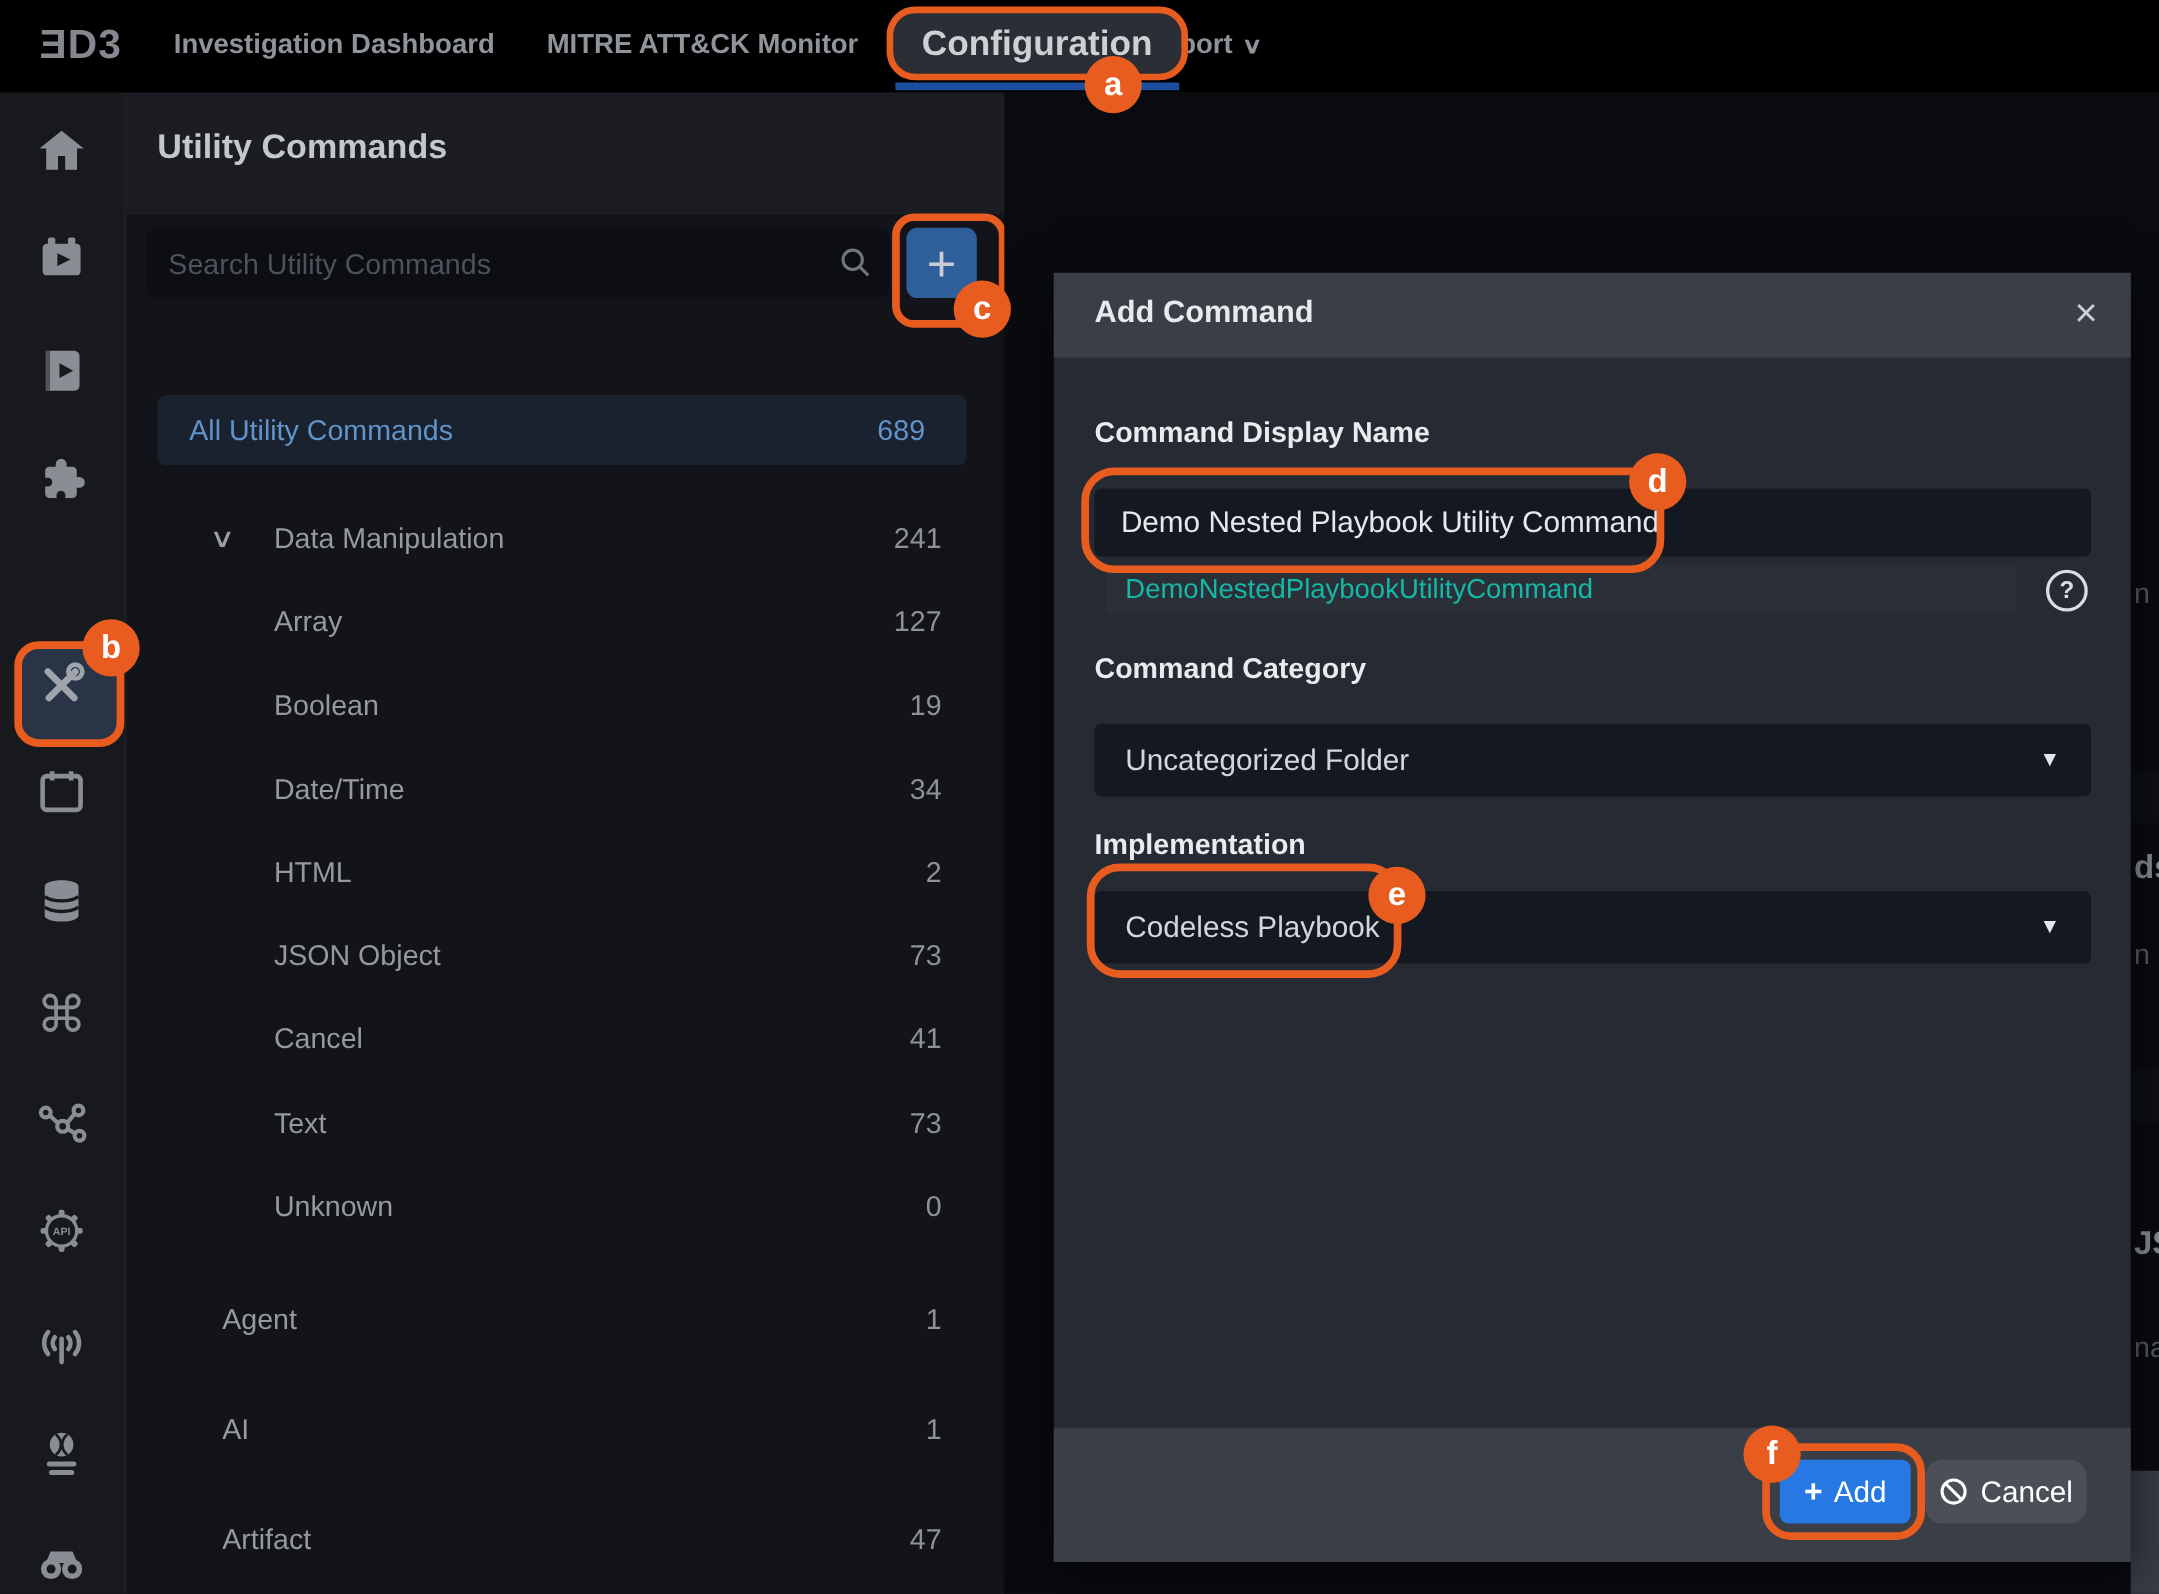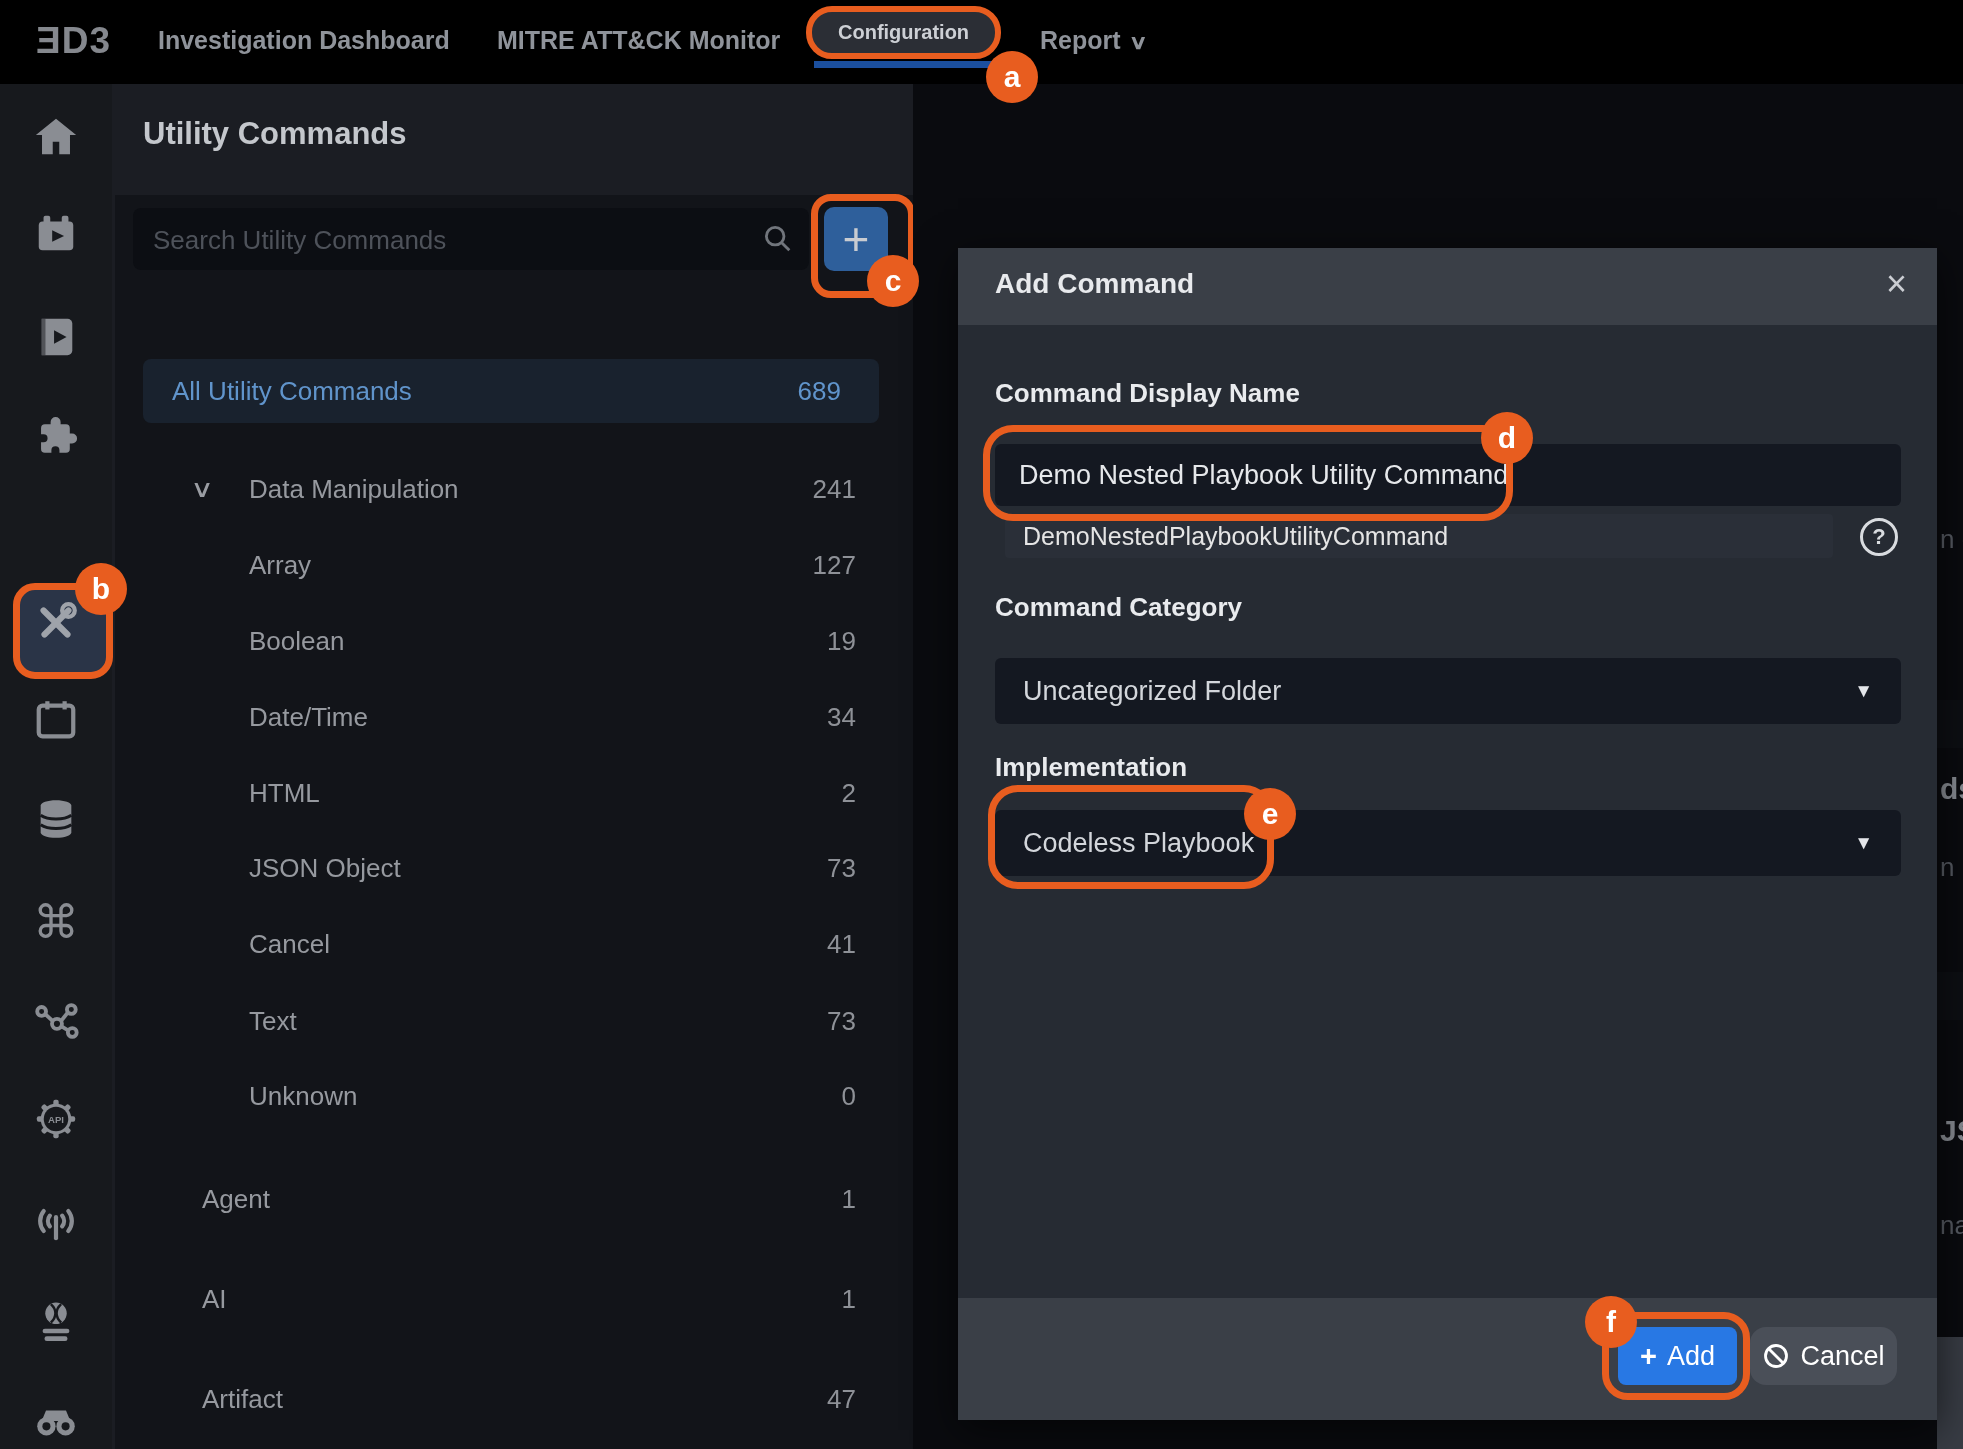--- a/index.html
+++ b/index.html
@@ -5,21 +5,21 @@
   html,body{margin:0;padding:0;background:#000;}
   .screen{position:relative;width:1963px;height:1449px;overflow:hidden;
           background:#1B1D23;font-family:"Liberation Sans",sans-serif;
           -webkit-font-smoothing:antialiased;}
 
   
   .topnav{position:absolute;left:0;top:0;width:1963px;height:84px;background:#000000;z-index:30;}
   .logo{position:absolute;left:36px;top:20px;font-size:37px;font-weight:800;color:#85888E;letter-spacing:1px;}
   .nav-item{position:absolute;top:26px;font-size:25px;font-weight:600;color:#8F939A;cursor:pointer;white-space:nowrap;}
   .nav-pill{position:absolute;left:806px;top:6px;padding:9px 26px;border:6px solid #E85D1F;border-radius:26px;
-            background:#2B2E35;font-size:20px;font-weight:600;color:#CDD0D5;cursor:pointer;white-space:nowrap;z-index:31;}
+            background:#2B2E35;font-size:32px;font-weight:600;color:#CDD0D5;cursor:pointer;white-space:nowrap;z-index:31;}
   .nav-pill::after{content:"";position:absolute;left:2px;right:2px;bottom:-15px;height:7px;background:#1B4F9E;}
   .report-chevron{display:inline-block;margin-left:10px;font-size:20px;color:#8F939A;transform:scaleX(1.3);}
 
   
   .sidebar{position:absolute;left:0;top:84px;width:112px;height:1365px;background:#17191D;z-index:20;}
   .side-icon{position:absolute;left:32px;width:48px;height:48px;display:flex;align-items:center;justify-content:center;cursor:pointer;}
   .side-icon svg{width:46px;height:46px;}
   .glyph-icon{font-size:46px;color:#8A8D93;line-height:48px;text-align:center;}
   .tool-ring{position:absolute;left:13px;top:499px;width:86px;height:82px;border:7px solid #E85D1F;border-radius:22px;
              background:#2A3447;z-index:21;}
@@ -63,21 +63,21 @@
   
   .modal{position:absolute;left:958px;top:248px;width:979px;height:1172px;background:#262B33;z-index:10;
          box-shadow:0 10px 40px rgba(0,0,0,.6);}
   .modal-header{position:absolute;left:0;top:0;width:979px;height:77px;background:#3A3F47;}
   .modal-title{position:absolute;left:37px;top:20px;font-size:28px;font-weight:700;color:#E8EAED;}
   .modal-close{position:absolute;right:30px;top:14px;font-size:36px;color:#CBCED3;cursor:pointer;line-height:44px;}
   .fld-label{position:absolute;left:37px;font-size:26px;font-weight:700;color:#E9EBEE;}
   .txt-input{position:absolute;left:37px;width:906px;height:62px;background:#141821;border-radius:6px;
              display:flex;align-items:center;box-sizing:border-box;padding:0 24px;font-size:27px;color:#E6E8EB;cursor:text;}
   .txt-input2{position:absolute;left:47px;width:828px;height:44px;background:#2A2F38;border-radius:4px;
-              display:flex;align-items:center;box-sizing:border-box;padding:0 18px;font-size:25px;color:#e5e5e5;cursor:text;text-align:center;}
+              display:flex;align-items:center;box-sizing:border-box;padding:0 18px;font-size:25px;color:#14b8a6;cursor:text;text-align:center;}
   .help-circle{position:absolute;left:902px;top:270px;width:32px;height:32px;border:3px solid #D9DCE0;border-radius:50%;
                display:flex;align-items:center;justify-content:center;font-size:22px;font-weight:700;color:#D9DCE0;cursor:pointer;}
   .dropdown{position:absolute;left:37px;width:906px;height:66px;background:#141821;border-radius:6px;
             display:flex;align-items:center;box-sizing:border-box;padding:0 28px;font-size:27px;color:#D3D6DB;cursor:pointer;}
   .dropdown .caret{margin-left:auto;font-size:19px;color:#E4E6EA;}
   .modal-footer{position:absolute;left:0;top:1050px;width:979px;height:122px;background:#3A3F47;}
   .btn-add{position:absolute;left:660px;top:29px;width:119px;height:58px;background:#2878E4;border-radius:8px;
            display:flex;align-items:center;justify-content:center;gap:10px;font-size:27px;color:#FFFFFF;cursor:pointer;}
   .btn-add .plus{font-size:29px;font-weight:700;}
   .btn-cancel{position:absolute;left:792px;top:29px;width:147px;height:58px;background:#4A4F58;border-radius:16px;

